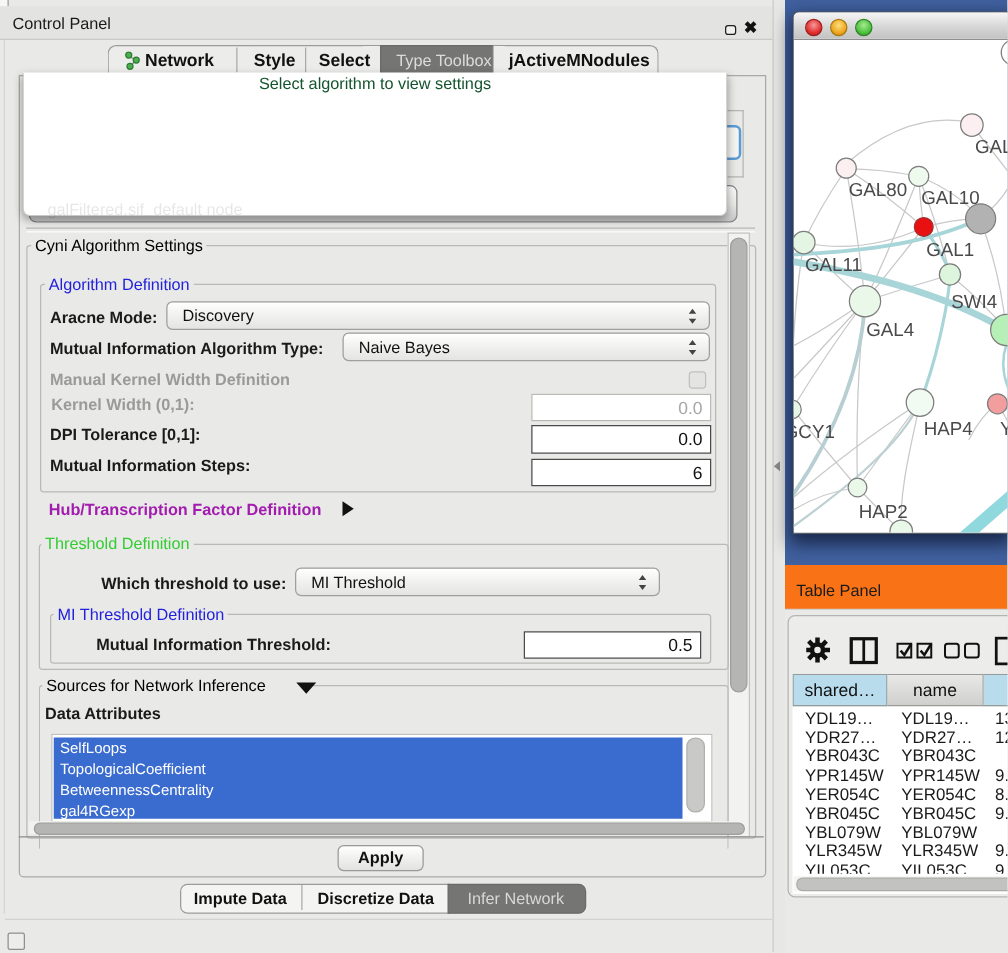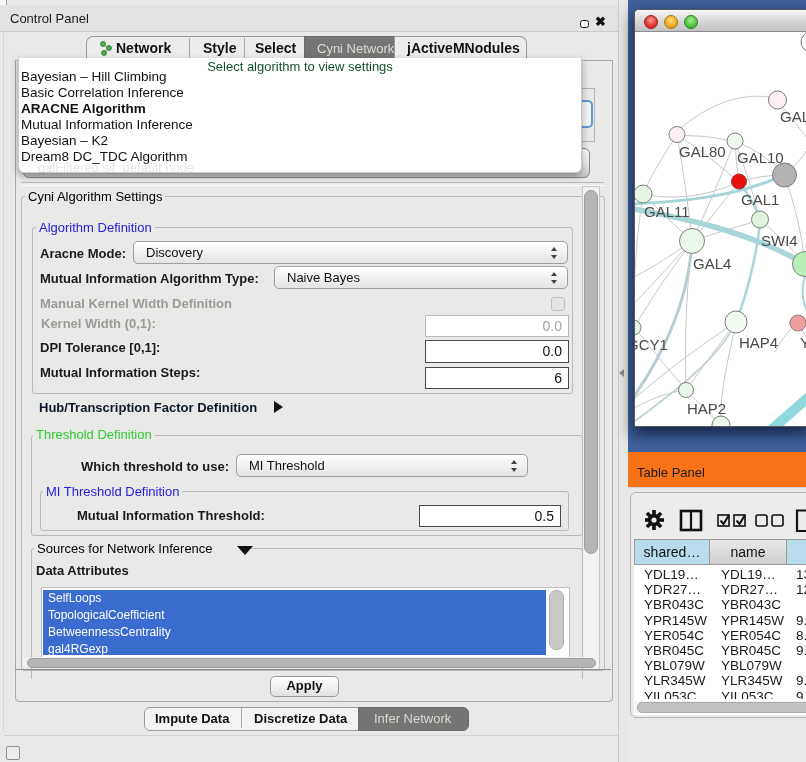--- a/index.html
+++ b/index.html
@@ -45,21 +45,21 @@
       <line x1="3" y1="4" x2="9" y2="7" stroke="#888" stroke-width="1"></line>
       <line x1="9" y1="7" x2="4" y2="12" stroke="#888" stroke-width="1"></line>
       <circle cx="3" cy="3" r="2.4" fill="#4caf50" stroke="#2e7d32"></circle>
       <circle cx="9" cy="7" r="2.4" fill="#4caf50" stroke="#2e7d32"></circle>
       <circle cx="4" cy="12" r="2.4" fill="#4caf50" stroke="#2e7d32"></circle>
     </svg>
     <div class="abs b" style="left:30px;top:4px;font-size:14px;color:#111;">Network</div>
     <div class="abs b" style="left:117px;top:4px;font-size:14px;color:#111;">Style</div>
     <div class="abs b" style="left:169px;top:4px;font-size:14px;color:#111;">Select</div>
     <div class="abs" style="left:218px;top:0;width:90px;height:24px;background:#757573;border:1px solid #6a6a68;"></div>
-    <div class="abs" style="left:231px;top:5px;font-size:13px;color:#dcdcda;">Cyni Network</div>
+    <div class="abs" style="left:231px;top:5px;font-size:13px;color:#dcdcda;">Type Toolbox</div>
     <div class="abs" style="left:308px;top:0;width:131px;height:24px;background:#ececea;border:1px solid #9b9b9b;border-bottom:none;border-radius:0 7px 0 0;"></div>
     <div class="abs b" style="left:321px;top:4px;font-size:14px;color:#111;">jActiveMNodules</div>
   </div>
 
   <div class="abs" style="left:15px;top:60px;width:596px;height:640px;border:1px solid #a9a9a7;border-radius:0 0 4px 4px;background:#e9e9e7;"></div>
 
   <div class="abs" style="left:23px;top:148px;width:565px;height:28px;border:1px solid #86868a;border-radius:6px;background:linear-gradient(#fdfdfd,#e8e8e6 55%,#c6c6c8);"></div>
 
   <div class="abs" style="left:582px;top:88px;width:12px;height:52px;border-top:1px solid #b5b5b3;border-right:1px solid #b5b5b3;border-bottom:1px solid #b5b5b3;"></div>
   <div class="abs" style="left:577px;top:100px;width:12px;height:24px;border:2px solid #5b9bd5;border-radius:5px;background:#f4f4f2;"></div>
@@ -92,21 +92,21 @@
 
   <div class="lbl" style="left:41px;top:316px;color:#9a9a98;">Kernel Width (0,1):</div>
   <div class="tf" style="left:425px;top:315px;width:144px;height:22px;border:1px solid #b9b9b7;color:#a6a6a4;line-height:20px;">0.0</div>
 
   <div class="lbl" style="left:40px;top:340px;">DPI Tolerance [0,1]:</div>
   <div class="tf" style="left:425px;top:340px;width:144px;height:23px;line-height:21px;">0.0</div>
 
   <div class="lbl" style="left:40px;top:365px;">Mutual Information Steps:</div>
   <div class="tf" style="left:425px;top:367px;width:144px;height:22px;line-height:20px;">6</div>
 
-  <div class="abs" style="left:39px;top:400px;font-size:13px;font-weight:bold;color:#0f172a;text-align:right;">Hub/Transcription Factor Definition</div>
+  <div class="abs" style="left:39px;top:400px;font-size:13px;font-weight:bold;color:#a21caf;text-align:right;">Hub/Transcription Factor Definition</div>
   <div class="abs" style="left:274px;top:401px;width:0;height:0;border-top:6px solid transparent;border-bottom:6px solid transparent;border-left:9px solid #111;"></div>
 
   <div class="abs etch" style="left:31px;top:435px;width:550px;height:99px;"></div>
   <div class="gtitle" style="left:33px;top:428px;color:#33cc33;">Threshold Definition</div>
 
   <div class="lbl" style="left:81px;top:459px;">Which threshold to use:</div>
   <div class="combo" style="left:236px;top:454px;width:290px;height:21px;">
     <div class="ct">MI Threshold</div>
       <div class="arr"></div>
   </div>
@@ -140,28 +140,20 @@
     <div class="abs" style="left:0;top:0;width:214px;height:22px;background:#f4f4f2;border:1px solid #9b9b99;border-radius:6px 0 0 6px;"></div>
     <div class="abs" style="left:97px;top:1px;width:1px;height:20px;background:#aaaaa8;"></div>
     <div class="abs b" style="left:11px;top:4px;font-size:13px;color:#111;">Impute Data</div>
     <div class="abs b" style="left:110px;top:4px;font-size:13px;color:#111;">Discretize Data</div>
     <div class="abs" style="left:214px;top:0;width:109px;height:22px;background:#757573;border:1px solid #6a6a68;border-radius:0 6px 6px 0;"></div>
     <div class="abs" style="left:230px;top:4px;font-size:13px;color:#d8d8d6;">Infer Network</div>
   </div>
 
   <div class="abs" style="left:18px;top:58px;width:562px;height:114px;background:#ffffff;border:1px solid #c9c9c7;border-top:none;border-radius:0 0 6px 6px;box-shadow:0 3px 7px rgba(0,0,0,0.35);">
     <div class="abs" style="left:0;top:1px;width:562px;text-align:center;font-size:13px;color:#14532d;">Select algorithm to view settings</div>
-    <div class="abs" style="left:2px;top:11px;font-size:13.5px;color:#111;line-height:16px;">
-      Bayesian – Hill Climbing<br>
-      Basic Correlation Inference<br>
-      <span class="b">ARACNE Algorithm</span><br>
-      Mutual Information Inference<br>
-      Bayesian – K2<br>
-      Dream8 DC_TDC Algorithm
-    </div>
     <div class="abs" style="left:19px;top:102px;font-size:13px;color:rgba(60,60,60,0.13);">galFiltered.sif&nbsp;&nbsp;default node</div>
   </div>
 
   <div class="abs" style="left:4px;top:735px;width:614px;height:1px;background:#d2d2d0;"></div>
 
   <div class="abs" style="left:6px;top:746px;width:12px;height:12px;background:#ededeb;border:1px solid #8f8f8d;border-radius:2px;"></div>
 </div>
 
 <div class="abs" style="left:618px;top:0;width:10px;height:762px;background:#e7e7e5;border-left:1px solid #cbcbc9;box-sizing:border-box;"></div>
 <div class="abs" style="left:619px;top:369px;width:0;height:0;border-top:4px solid transparent;border-bottom:4px solid transparent;border-right:5px solid #8a8a88;"></div>

